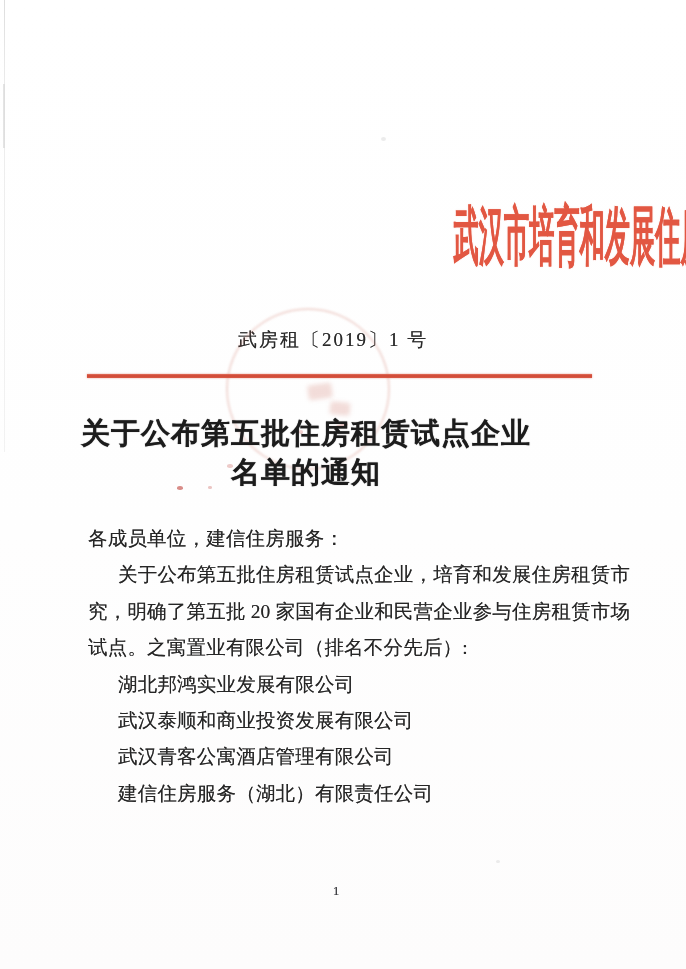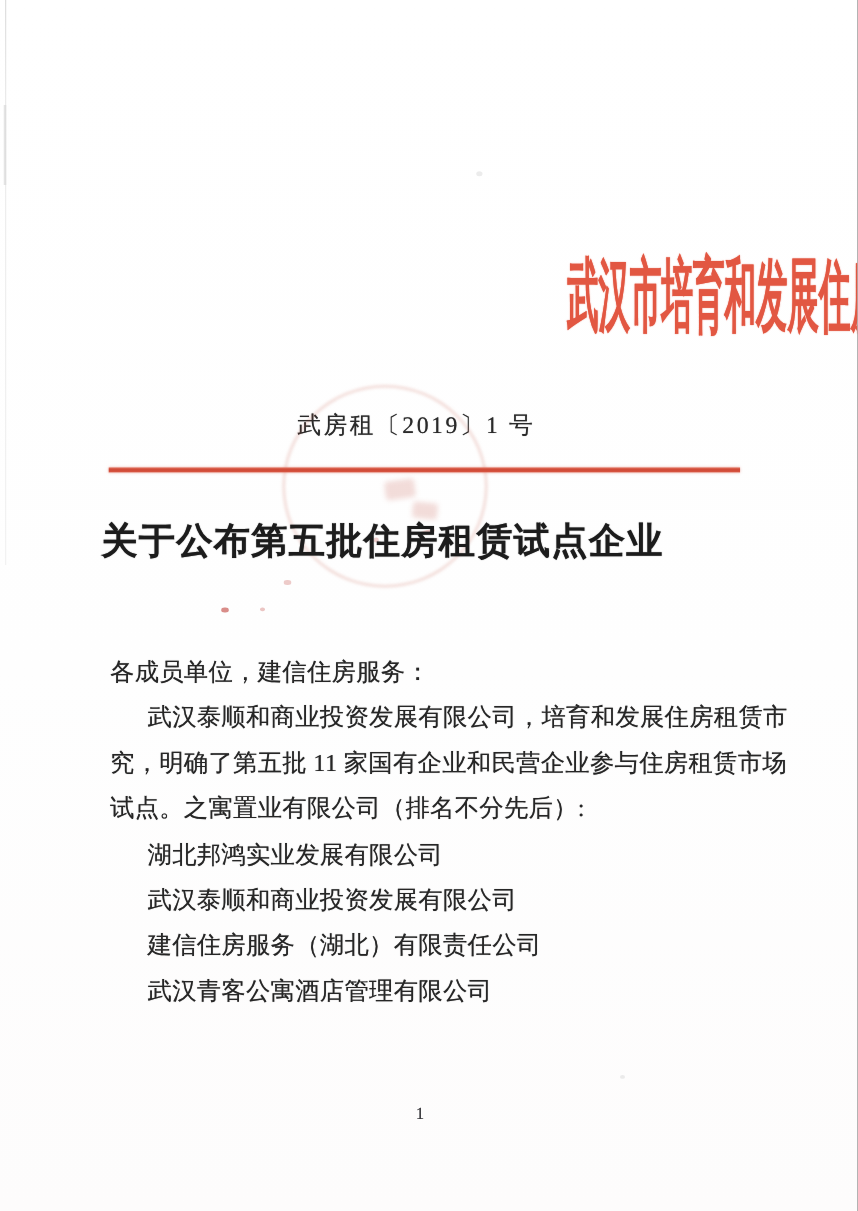--- a/index.html
+++ b/index.html
@@ -104,28 +104,29 @@
   <div class="seal-speck" style="left:177px;top:486px;width:6px;height:4px;"></div>
   <div class="seal-speck" style="left:208px;top:486px;width:4px;height:3px;opacity:.5;"></div>
   <div class="seal-speck" style="left:227px;top:464px;width:6px;height:4px;opacity:.45;"></div>
   <div class="seal-speck" style="left:299px;top:430px;width:4px;height:4px;opacity:.4;"></div>
   <div class="seal-speck" style="left:336px;top:424px;width:12px;height:3px;transform:rotate(-12deg);opacity:.45;"></div>
 
   <div class="red-rule"></div>
 
   <div class="doc-title">
     <div>关于公布第五批住房租赁试点企业</div>
+    <div>名单的通知</div>
   </div>
 
   <div class="body-text">
     <div class="line">各成员单位，建信住房服务：</div>
-    <div class="line indent">武汉泰顺和商业投资发展有限公司，培育和发展住房租赁市</div>
-    <div class="line">究，明确了第五批 11 家国有企业和民营企业参与住房租赁市场</div>
+    <div class="line indent">关于公布第五批住房租赁试点企业，培育和发展住房租赁市</div>
+    <div class="line">究，明确了第五批 20 家国有企业和民营企业参与住房租赁市场</div>
     <div class="line">试点。之寓置业有限公司（排名不分先后）:</div>
     <div class="line indent">湖北邦鸿实业发展有限公司</div>
     <div class="line indent">武汉泰顺和商业投资发展有限公司</div>
+    <div class="line indent">武汉青客公寓酒店管理有限公司</div>
     <div class="line indent">建信住房服务（湖北）有限责任公司</div>
-    <div class="line indent">武汉青客公寓酒店管理有限公司</div>
   </div>
 
   <div class="page-number">1</div>
 
 </div>
 
 </body></html>

